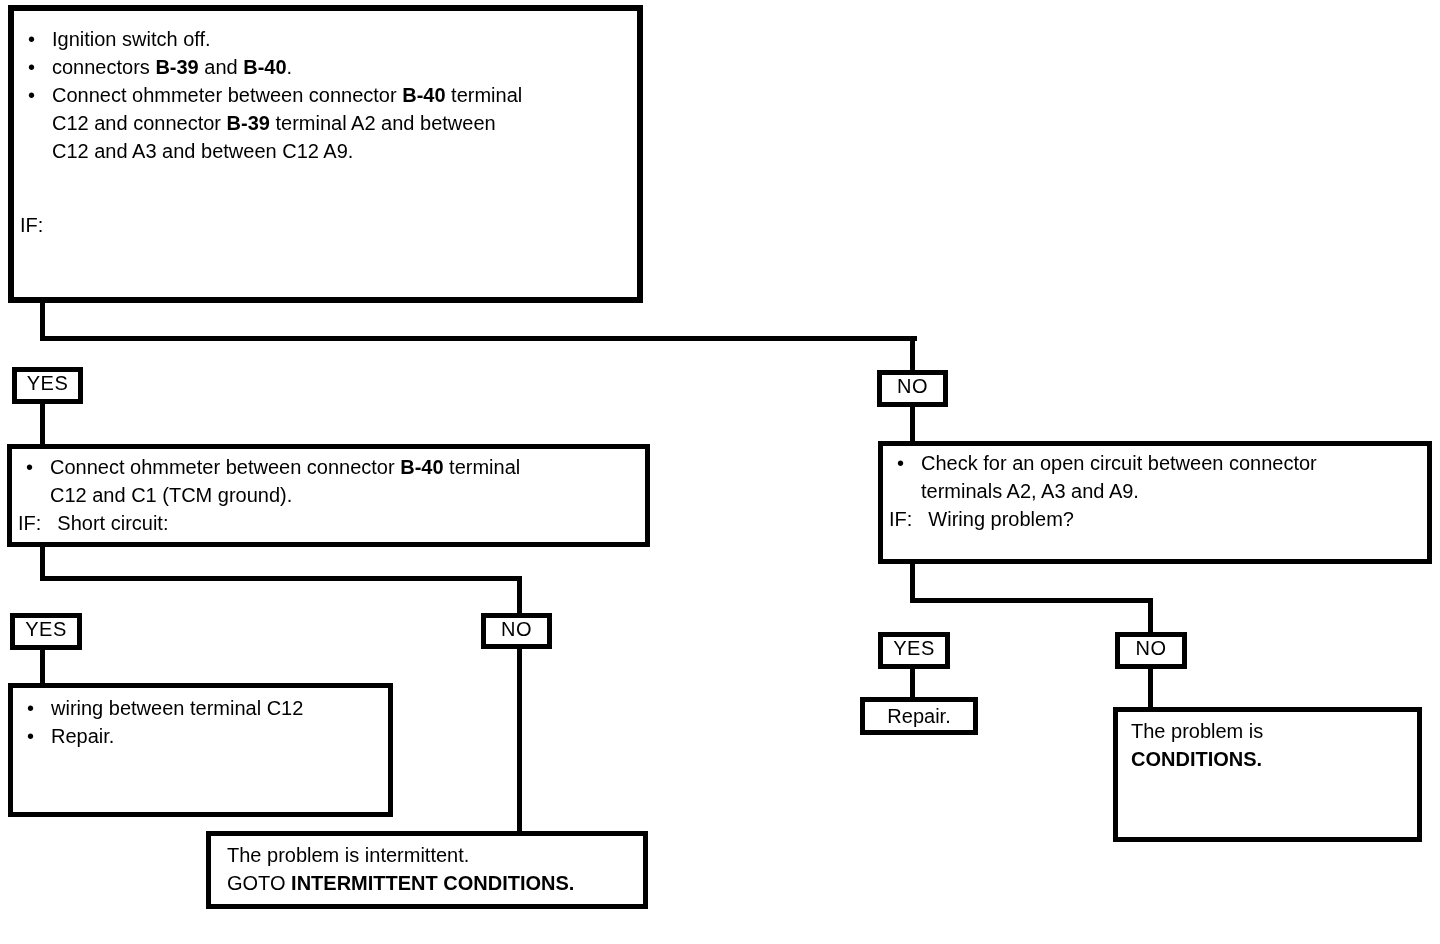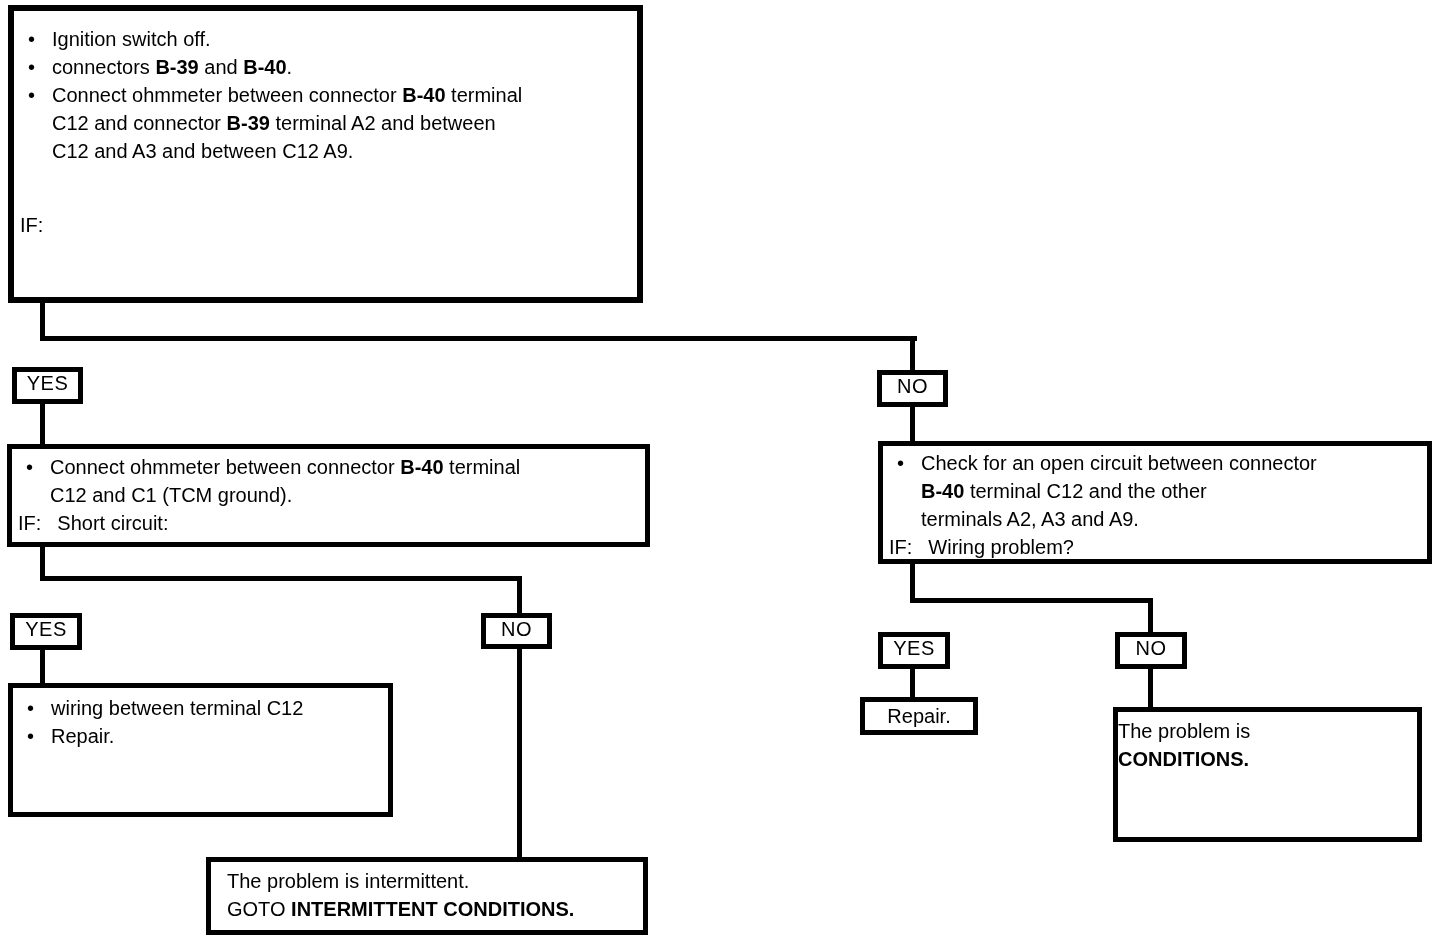--- a/index.html
+++ b/index.html
@@ -31,21 +31,21 @@
   .if-label { flex:none; margin-right:16px; }
   .if-gap { margin-top:46px; }
   .tline { white-space:pre-wrap; }
   .b { font-weight:700; }
   .pad-t14 { padding-top:14px; }
   .pad-t4 { padding-top:4px; }
   .pad-t3 { padding-top:3px; }
   .pad-t6 { padding-top:6px; }
   .pad-t5 { padding-top:5px; }
   .pad-l16 { padding-left:16px; }
-  .pad-l13 { }
+  .pad-l13 { padding-left:13px; }
 </style>
 </head>
 <body>
 
 <div class="canvas">
 
   <div class="line" style="left:40px; top:303px; width:5px; height:38px;"></div>
   <div class="line" style="left:40px; top:336px; width:877px; height:5px;"></div>
   <div class="line" style="left:910px; top:336px; width:5px; height:36px;"></div>
   <div class="line" style="left:40px; top:404px; width:5px; height:42px;"></div>
@@ -110,21 +110,20 @@
           <div class="tline"><span>Short circuit:</span></div>
         </div>
     </div>
   </div>
 
   <div class="node pad-t3" style="left:878px; top:441px; width:554px; height:123px;">
     <div class="bullet-row">
       <span class="bullet">•</span>
       <div class="btext">
           <div class="tline"><span>Check for an open circuit between connector</span></div>
-          <div class="tline"><span class="b">B-40</span><span> terminal C12 and the other</span></div>
           <div class="tline"><span>terminals A2, A3 and A9.</span></div>
         </div>
     </div>
     <div class="if-row">
       <span class="if-label">IF:</span>
       <div class="if-text">
           <div class="tline"><span>Wiring problem?</span></div>
         </div>
     </div>
   </div>
@@ -144,21 +143,21 @@
         </div>
     </div>
     <div class="bullet-row">
       <span class="bullet">•</span>
       <div class="btext">
           <div class="tline"><span>Repair.</span></div>
         </div>
     </div>
   </div>
 
-  <div class="node pad-t5 pad-l16" style="left:206px; top:857px; width:442px; height:78px;">
+  <div class="node pad-t5 pad-l16" style="left:206px; top:831px; width:442px; height:78px;">
     <div>
         <div class="tline"><span>The problem is intermittent.</span></div>
         <div class="tline"><span>GOTO </span><span class="b">INTERMITTENT CONDITIONS.</span></div>
       </div>
   </div>
 
   <div class="decision" style="left:878px; top:632px; width:72px; height:37px;">
     <span>YES</span>
   </div>
   <div class="decision" style="left:1115px; top:632px; width:72px; height:37px;">

